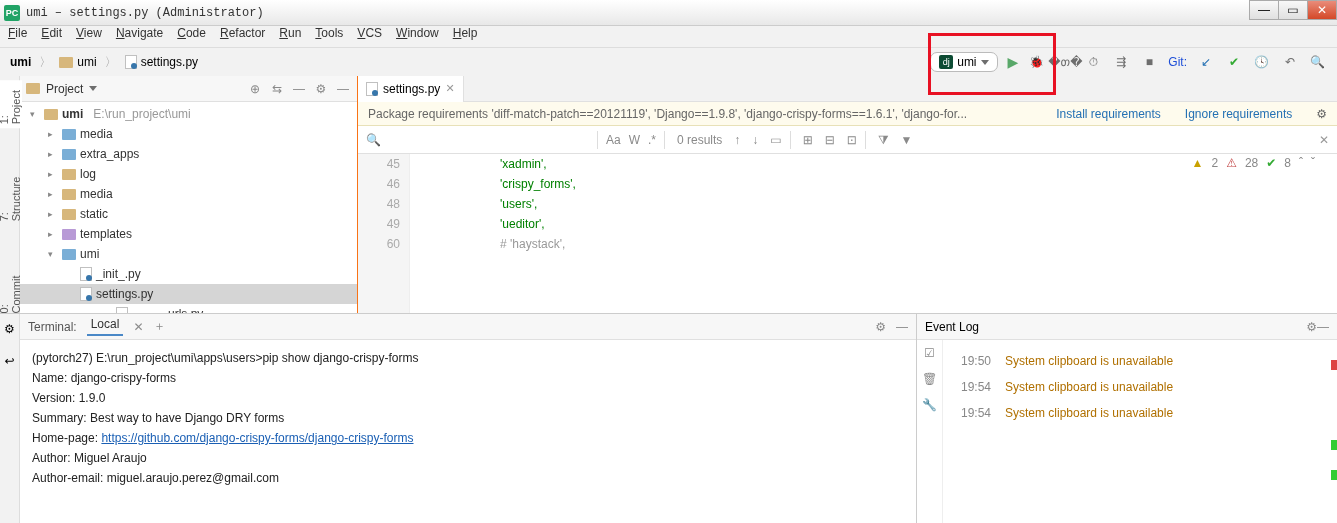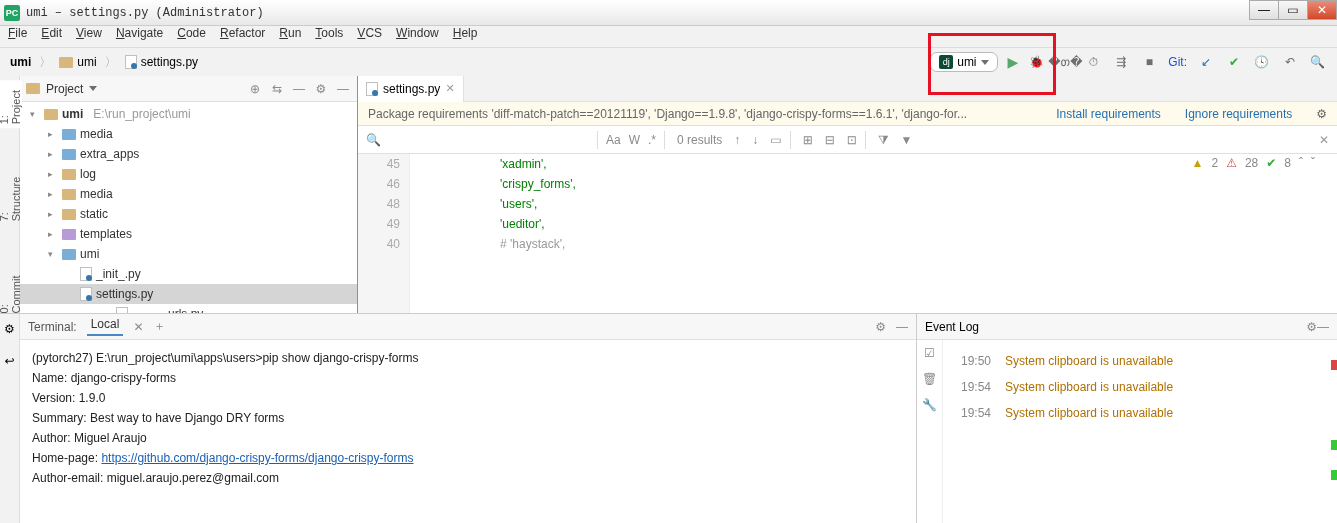--- a/index.html
+++ b/index.html
@@ -286,21 +286,21 @@
         </div>
         <div class="coderow">
           <div class="ln">48</div>
           <div class="codecell"><span class="str">'users',</span></div>
         </div>
         <div class="coderow">
           <div class="ln">49</div>
           <div class="codecell"><span class="str">'ueditor',</span></div>
         </div>
         <div class="coderow">
-          <div class="ln">40</div>
+          <div class="ln">60</div>
           <div class="codecell"><span class="cmt"># 'haystack',</span></div>
         </div>
       </div>
   </div>
 </div>
 
 <div class="bottom">
   <div class="left-gutter2">
     <span>⚙</span>
     <span>↩</span>
@@ -313,22 +313,22 @@
       <span class="hide-ic">＋</span>
       <span style="flex:1"></span>
       <span class="hide-ic">⚙</span>
       <span class="hide-ic">—</span>
     </div>
     <div class="term-body" id="termbody">
         <div>(pytorch27) E:\run_project\umi\apps\users&gt;pip show django-crispy-forms</div>
         <div>Name: django-crispy-forms</div>
         <div>Version: 1.9.0</div>
         <div>Summary: Best way to have Django DRY forms</div>
+        <div>Home-page: <a>https://github.com/django-crispy-forms/django-crispy-forms</a></div>
         <div>Author: Miguel Araujo</div>
-        <div>Home-page: <a>https://github.com/django-crispy-forms/django-crispy-forms</a></div>
         <div>Author-email: miguel.araujo.perez@gmail.com</div>
       </div>
   </div>
   <div class="eventlog">
     <div class="ev-head">
       <span>Event Log</span>
       <span style="flex:1"></span>
       <span class="hide-ic">⚙</span>
       <span class="hide-ic">—</span>
     </div>

